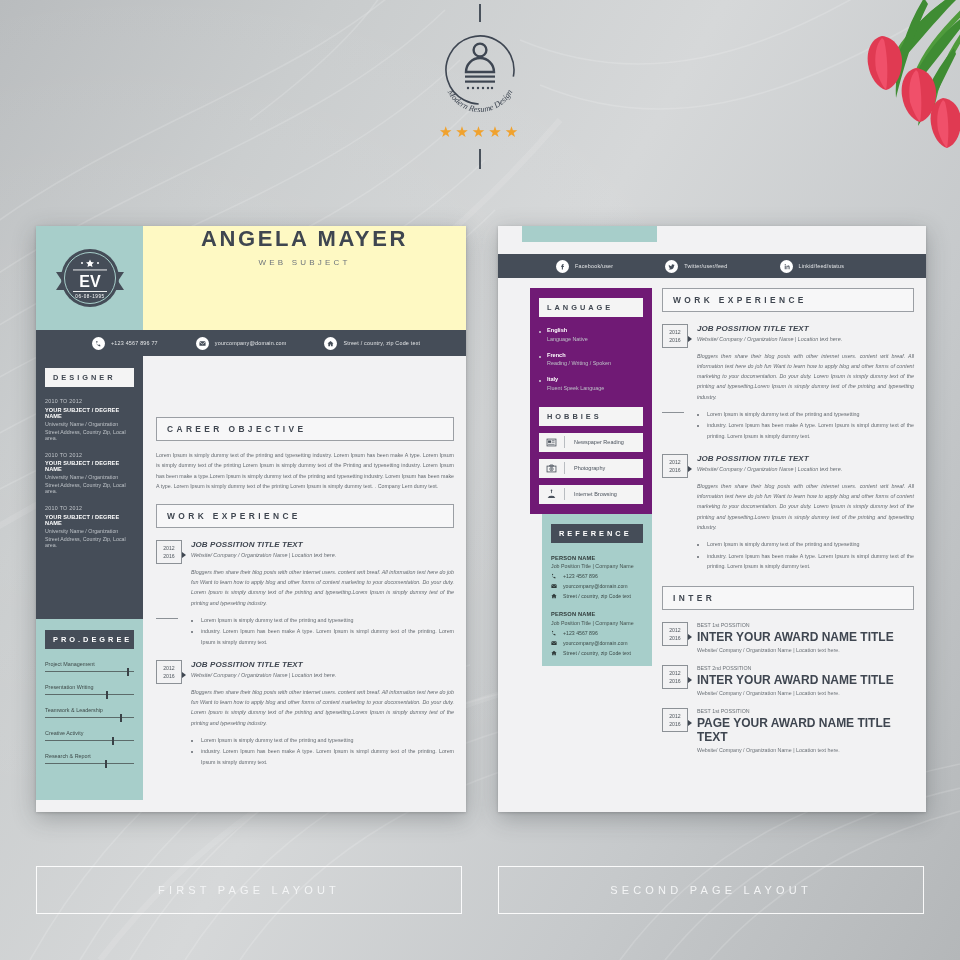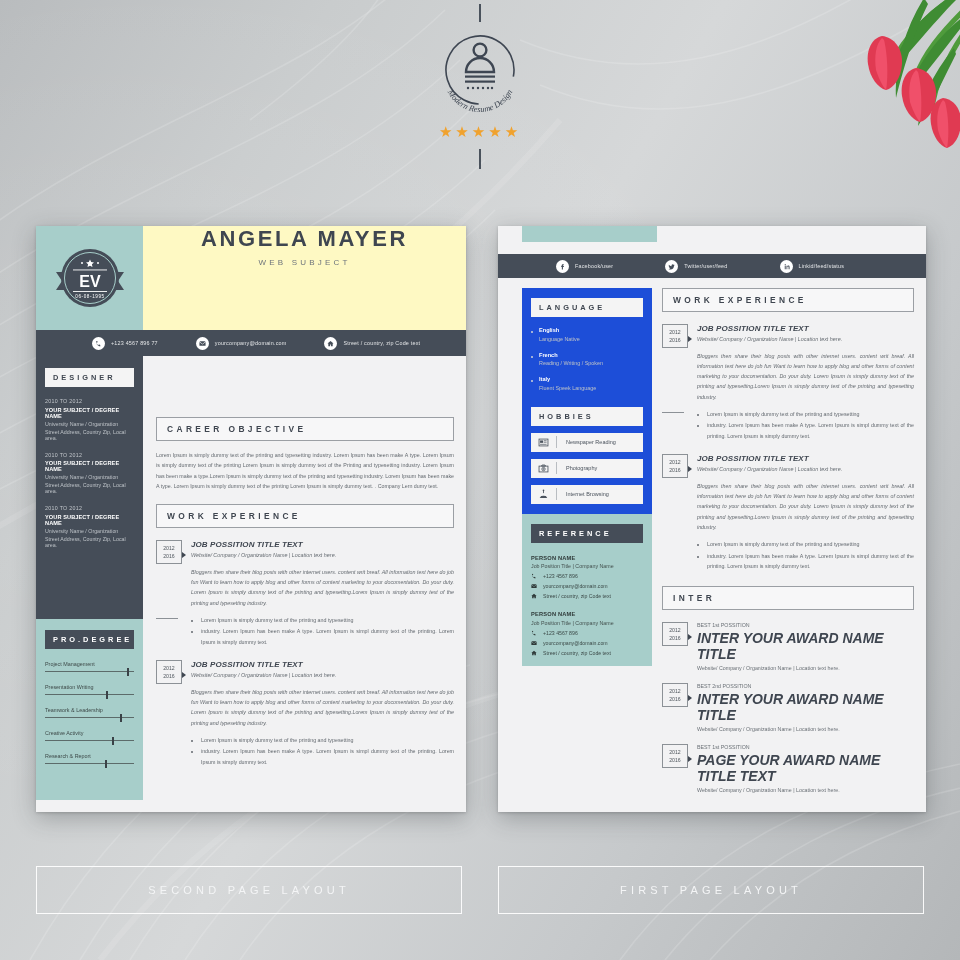--- a/index.html
+++ b/index.html
@@ -88,22 +88,22 @@
   .bullets li { font-size:5.3px; line-height:1.95; color:#63696f; text-align:justify; margin-bottom:1px; }
   .dash { width:22px; height:1px; background:#8c9196; margin-top:10px; }
   .job-bul { display:flex; gap:9px; }
   .job-bul .dashcol { width:26px; flex:none; }
 
   
   .p2-topteal { position:absolute; left:24px; top:0; width:135px; height:16px; background:#a7ceca; }
   .p2-social { position:absolute; left:0; top:28px; right:0; height:24px; background:#454d58; display:flex; align-items:center; padding-left:58px; gap:52px; }
   .p2-body { position:absolute; left:0; right:0; top:52px; bottom:0; display:flex; padding:10px 10px 10px 24px; gap:10px; }
   .p2-left { width:130px; }
-  .p2-l-dark { background:#1d4ed8; padding:10px 9px; }
-  .p2-l-teal { background:#a7ceca; padding:10px 9px; margin-top:0; }
+  .p2-l-dark { background:#701a75; padding:10px 9px;margin-left:8px; }
+  .p2-l-teal { background:#a7ceca; padding:10px 9px; margin-top:0;margin-left:20px; }
   .p2-right { flex:1; padding-right:2px; }
 
   .lang-item { display:flex; gap:6px; margin-top:10px; }
   .lang-dot { width:2px; height:2px; background:#cfd3d7; border-radius:50%; margin-top:4px; flex:none; }
   .lang-n { font-size:5.6px; color:#fff; font-weight:bold; }
   .lang-d { font-size:5.4px; color:#bdc2c7; margin-top:2.5px; }
 
   .hobby { display:flex; align-items:center; background:#f4f4f4; margin-top:7px; height:19px; }
   .hobby-ic { width:26px; display:flex; align-items:center; justify-content:center; border-right:1px solid #b9bdc1; height:12px; }
   .hobby-ic svg { width:11px; height:11px; fill:#4a525c; }
@@ -111,21 +111,21 @@
 
   .ref { margin-top:12px; }
   .ref-n { font-size:5.7px; font-weight:bold; color:#2f3a39; letter-spacing:.2px; }
   .ref-s { font-size:5.3px; color:#44514f; margin-top:2.5px; }
   .ref-line { display:flex; align-items:center; gap:6px; margin-top:4px; }
   .ref-line svg { width:6px; height:6px; fill:#2f3a39; flex:none; }
   .ref-line span { font-size:5.2px; color:#3c4a48; }
 
   .award { display:flex; gap:9px; margin-top:12px; }
   .aw-sub { font-size:5.3px; color:#6a7076; }
-  .aw-t { font-size:14px; font-weight:bold; color:#3f4650; margin-top:2px;font-style:italic; }
+  .aw-t { font-size:12px; font-weight:bold; color:#3f4650; margin-top:2px; }
   .aw-s { font-size:5.3px; color:#6a7076; margin-top:3px; }
 
   
   .labels { position:absolute; left:0; right:0; top:866px; display:flex; gap:36px; padding:0 36px; }
   .lbl { flex:1; height:48px; border:1px solid rgba(255,255,255,.92);
          display:flex; align-items:center; justify-content:center;
          font-size:11px; letter-spacing:4.2px; color:#f4f5f6; }
 </style>
 </head>
 <body>
@@ -627,17 +627,17 @@
             <div class="aw-sub">BEST 1st POSSITION</div>
             <div class="aw-t">PAGE YOUR AWARD NAME TITLE TEXT</div>
             <div class="aw-s">Website/ Company / Organization Name  |  Location text here.</div>
           </div>
         </div>
       </div>
     </div>
   </div>
 
   <div class="labels">
+    <div class="lbl">FIRST PAGE LAYOUT</div>
     <div class="lbl">SECOND PAGE LAYOUT</div>
-    <div class="lbl">FIRST PAGE LAYOUT</div>
   </div>
 
 </div>
 
 </body></html>

